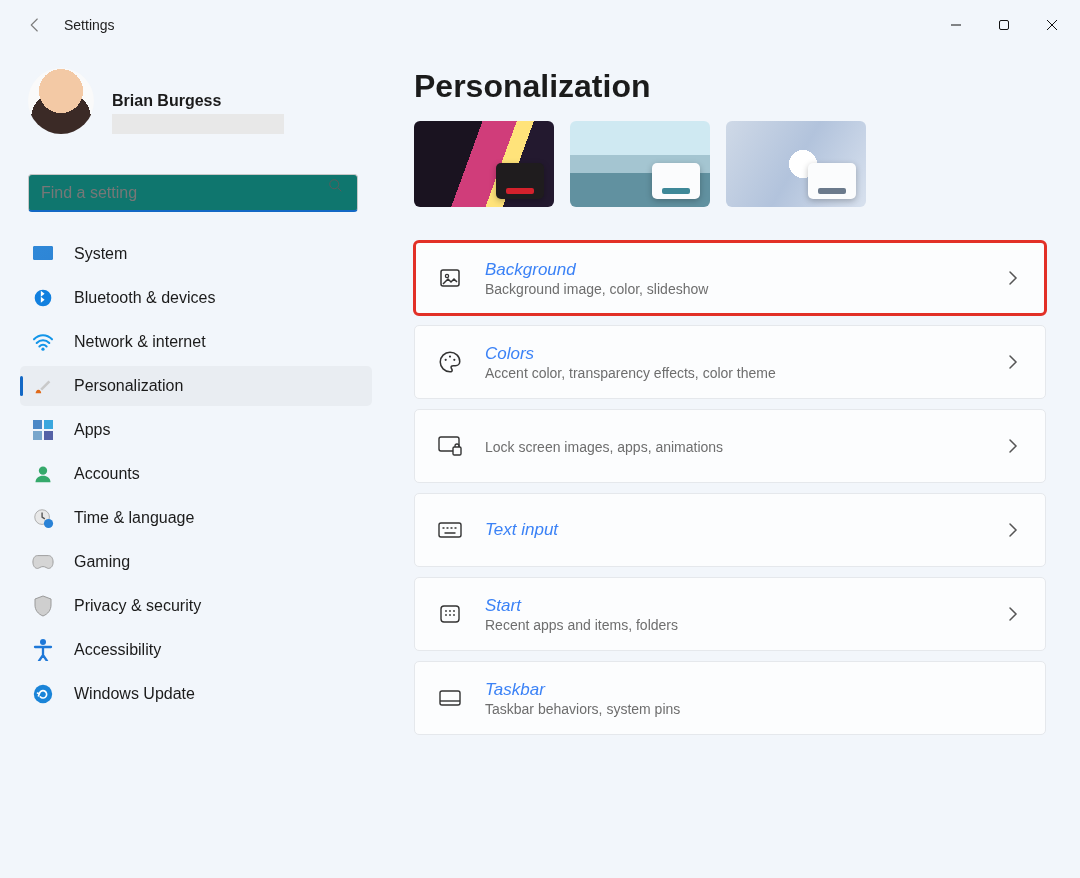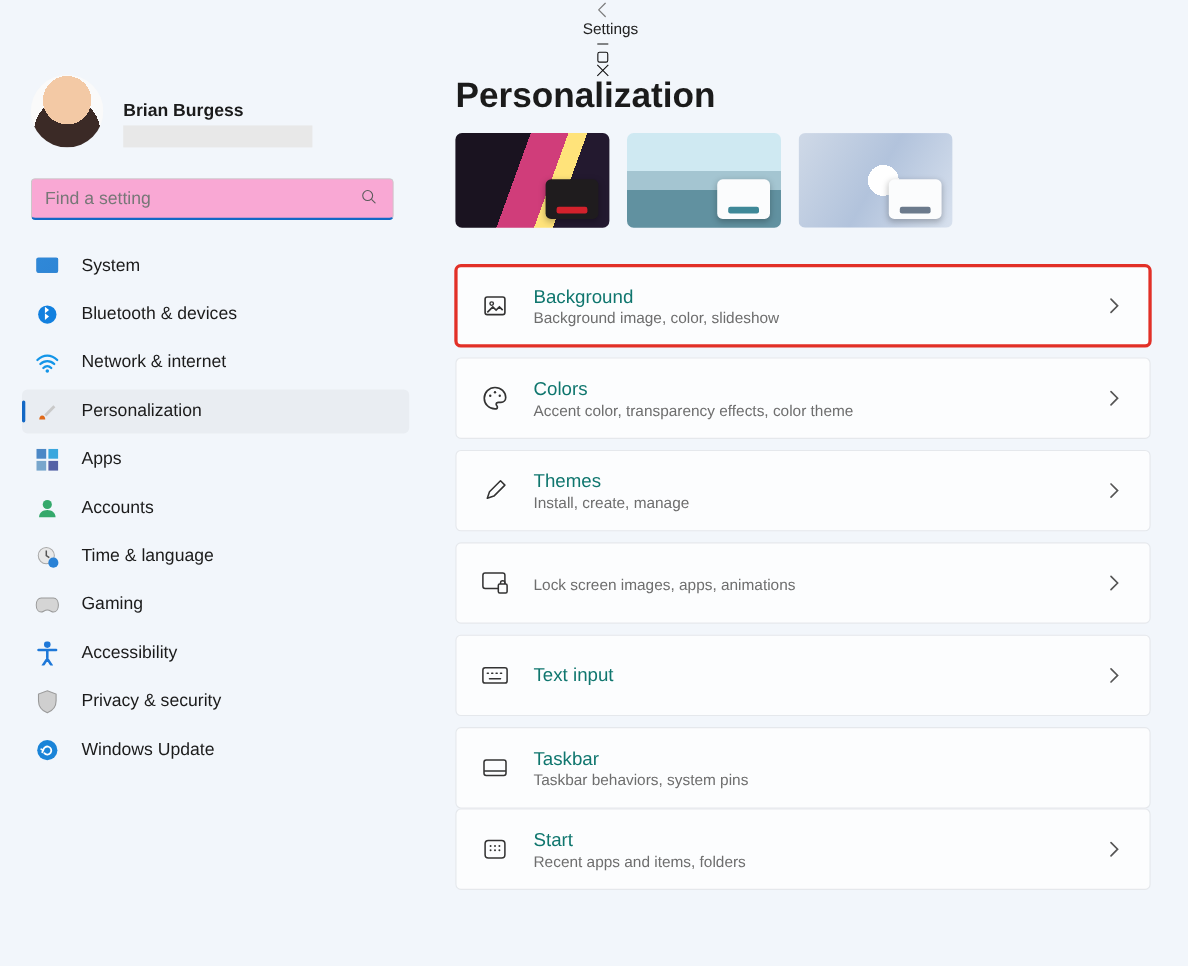--- a/index.html
+++ b/index.html
@@ -12,21 +12,20 @@
     color: #1b1b1b;
     overflow: hidden;
   }
 
   
   .titlebar {
     display: flex;
     align-items: center;
     height: 50px;
     padding: 0 4px 0 20px;
-    flex-direction: column;
   }
   .titlebar .back-icon {
     width: 30px;
     height: 30px;
     display: flex;
     align-items: center;
     justify-content: center;
     cursor: default;
   }
   .titlebar .title-text {
@@ -95,24 +94,25 @@
     margin: 0 22px 22px 28px;
     position: relative;
   }
   .search-input {
     width: 100%;
     height: 38px;
     box-sizing: border-box;
     border: 1px solid #c7c7c7;
     border-bottom: 2px solid #1368c5;
     border-radius: 4px;
-    background: #f9a8d4;
+    background: #0f766e;
     padding: 0 40px 0 12px;
     font-size: 16px;
     outline: none;
+    margin-top: 12px;
   }
   .search-input::placeholder { color: #777; font-style: normal; }
   .search-icon {
     position: absolute;
     right: 14px;
     top: 50%;
     transform: translateY(-50%);
   }
 
   
@@ -231,21 +231,22 @@
     display: flex;
     align-items: center;
     justify-content: center;
   }
   .card .card-body {
     flex: 1;
     min-width: 0;
   }
   .card .card-title {
     font-size: 17px;
-    color: #0f766e;
+    color: #3b82f6;
+    font-style: italic;
   }
   .card .card-sub {
     font-size: 14px;
     color: #6e6e6e;
     margin-top: 1px;
   }
   .card .chev {
     width: 20px;
     flex:none;
     display:flex;
@@ -387,33 +388,33 @@
         <span class="ic">
             <svg width="24" height="18" viewBox="0 0 24 18">
               <path d="M6 2h12c3 0 5 3 5 7s-2 7-5 7c-2 0-3-2-6-2s-4 2-6 2c-3 0-5-3-5-7s2-7 5-7z" fill="#d5d5d5" stroke="#999"></path>
             </svg>
           </span>
         <span class="lbl">Gaming</span>
       </div>
       <div class="nav-item">
         <span class="ic">
             <svg width="20" height="22" viewBox="0 0 20 22">
+              <path d="M10 1l8 3v6c0 5-3 9-8 11C5 19 2 15 2 10V4l8-3z" fill="#cfcfcf" stroke="#9a9a9a"></path>
+            </svg>
+          </span>
+        <span class="lbl">Privacy &amp; security</span>
+      </div>
+      <div class="nav-item">
+        <span class="ic">
+            <svg width="20" height="22" viewBox="0 0 20 22">
               <circle cx="10" cy="3" r="3" fill="#1e78d8"></circle>
               <path d="M2 8h16M10 8v8M6 22l4-6 4 6" stroke="#1e78d8" stroke-width="2.3" fill="none" stroke-linecap="round"></path>
             </svg>
           </span>
         <span class="lbl">Accessibility</span>
-      </div>
-      <div class="nav-item">
-        <span class="ic">
-            <svg width="20" height="22" viewBox="0 0 20 22">
-              <path d="M10 1l8 3v6c0 5-3 9-8 11C5 19 2 15 2 10V4l8-3z" fill="#cfcfcf" stroke="#9a9a9a"></path>
-            </svg>
-          </span>
-        <span class="lbl">Privacy &amp; security</span>
       </div>
       <div class="nav-item">
         <span class="ic">
             <svg width="22" height="22" viewBox="0 0 24 24">
               <circle cx="12" cy="12" r="10" fill="#1a84d8"></circle>
               <path d="M8 12a4 4 0 1 1 1 3M8 12l-2-1m2 1l-1 2" stroke="#fff" stroke-width="1.8" fill="none" stroke-linecap="round"></path>
             </svg>
           </span>
         <span class="lbl">Windows Update</span>
       </div>
@@ -470,36 +471,20 @@
         <div class="card-title">Colors</div>
         <div class="card-sub">Accent color, transparency effects, color theme</div>
       </div>
       <span class="chev">
           <svg width="10" height="16" viewBox="0 0 10 16">
             <path d="M2 2l6 6-6 6" stroke="#555" stroke-width="1.5" fill="none" stroke-linecap="round"></path>
           </svg>
         </span>
     </div>
 
-    <div class="card">
-      <span class="card-ic">
-          <svg width="24" height="24" viewBox="0 0 24 24" fill="none">
-            <path d="M5 19l2-6L17 3l4 4L11 17l-6 2z" stroke="#333" stroke-width="1.4" stroke-linejoin="round"></path>
-          </svg>
-        </span>
-      <div class="card-body">
-        <div class="card-title">Themes</div>
-        <div class="card-sub">Install, create, manage</div>
-      </div>
-      <span class="chev">
-          <svg width="10" height="16" viewBox="0 0 10 16">
-            <path d="M2 2l6 6-6 6" stroke="#555" stroke-width="1.5" fill="none" stroke-linecap="round"></path>
-          </svg>
-        </span>
-    </div>
 
     <div class="card">
       <span class="card-ic">
           <svg width="26" height="22" viewBox="0 0 26 22" fill="none">
             <rect x="2" y="2" width="20" height="14" rx="2" stroke="#333" stroke-width="1.4"></rect>
             <rect x="16" y="12" width="8" height="8" rx="1.3" stroke="#333" stroke-width="1.4" fill="#fcfdfe"></rect>
             <path d="M18 12v-1a2 2 0 0 1 4 0v1" stroke="#333" stroke-width="1.3"></path>
           </svg>
         </span>
       <div class="card-body">
@@ -520,33 +505,20 @@
           </svg>
         </span>
       <div class="card-body">
         <div class="card-title">Text input</div>
       </div>
       <span class="chev">
           <svg width="10" height="16" viewBox="0 0 10 16">
             <path d="M2 2l6 6-6 6" stroke="#555" stroke-width="1.5" fill="none" stroke-linecap="round"></path>
           </svg>
         </span>
-    </div>
-
-    <div class="card" style="margin-bottom:0;">
-      <span class="card-ic">
-          <svg width="26" height="20" viewBox="0 0 26 20" fill="none">
-            <rect x="3" y="3" width="20" height="14" rx="2" stroke="#333" stroke-width="1.4"></rect>
-            <path d="M3 13h20" stroke="#333" stroke-width="1.4"></path>
-          </svg>
-        </span>
-      <div class="card-body">
-        <div class="card-title">Taskbar</div>
-        <div class="card-sub">Taskbar behaviors, system pins</div>
-      </div>
     </div>
 
     <div class="card">
       <span class="card-ic">
           <svg width="24" height="22" viewBox="0 0 24 22" fill="none">
             <rect x="3" y="3" width="18" height="16" rx="3" stroke="#333" stroke-width="1.4"></rect>
             <circle cx="8" cy="8" r="0.9" fill="#333"></circle>
             <circle cx="12" cy="8" r="0.9" fill="#333"></circle>
             <circle cx="16" cy="8" r="0.9" fill="#333"></circle>
             <circle cx="8" cy="12" r="0.9" fill="#333"></circle>
@@ -558,14 +530,27 @@
         <div class="card-title">Start</div>
         <div class="card-sub">Recent apps and items, folders</div>
       </div>
       <span class="chev">
           <svg width="10" height="16" viewBox="0 0 10 16">
             <path d="M2 2l6 6-6 6" stroke="#555" stroke-width="1.5" fill="none" stroke-linecap="round"></path>
           </svg>
         </span>
     </div>
 
+    <div class="card" style="margin-bottom:0;">
+      <span class="card-ic">
+          <svg width="26" height="20" viewBox="0 0 26 20" fill="none">
+            <rect x="3" y="3" width="20" height="14" rx="2" stroke="#333" stroke-width="1.4"></rect>
+            <path d="M3 13h20" stroke="#333" stroke-width="1.4"></path>
+          </svg>
+        </span>
+      <div class="card-body">
+        <div class="card-title">Taskbar</div>
+        <div class="card-sub">Taskbar behaviors, system pins</div>
+      </div>
+    </div>
+
   </div>
 </div>
 
 </body></html>

